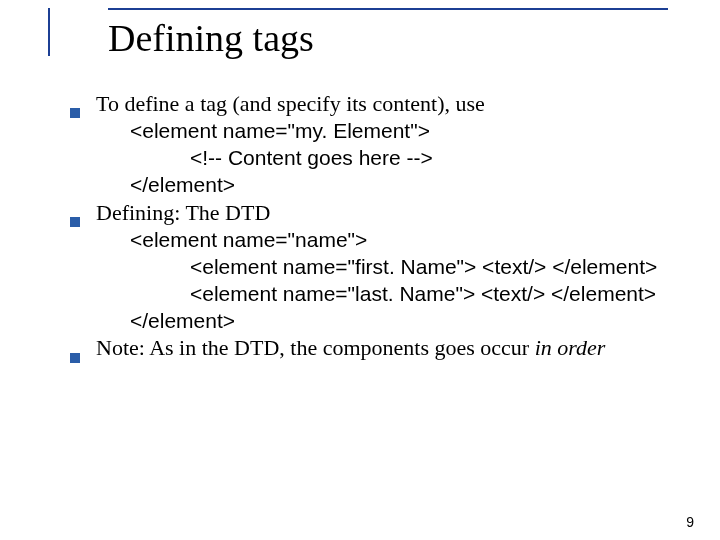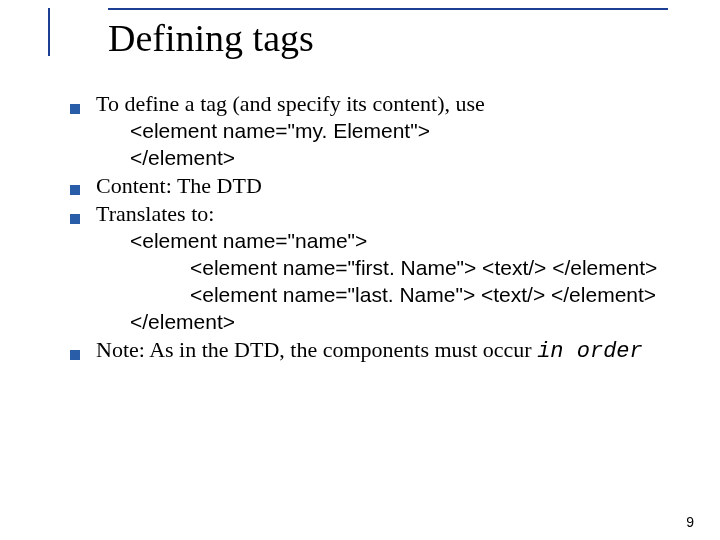--- a/index.html
+++ b/index.html
@@ -2,63 +2,60 @@
 <html><head>
 <meta charset="utf-8">
 <style>
   * { margin: 0; padding: 0; box-sizing: border-box; }
   html, body { width: 720px; height: 540px; background: #ffffff; font-family: "Times New Roman", Times, serif; color: #000; }
   .slide { position: relative; width: 708px; height: 540px; }
   .title-rule { position: absolute; left: 108px; top: 8px; width: 560px; height: 2px; background: #1c3f94; }
   .title-tick { position: absolute; left: 48px; top: 8px; width: 2px; height: 48px; background: #1c3f94; }
   .title { position: absolute; left: 108px; top: 16px; font-size: 38px; font-weight: normal; color: #000; }
   .body { position: absolute; left: 70px; top: 90px; right: 30px; color: #000; font-size: 22px; line-height: 1.28; }
-  .row { display: flex; align-items: center; margin-bottom: 0; }
+  .row { display: flex; align-items: flex-end; margin-bottom: 0; }
   .bullet { width: 10px; height: 10px; background: #2a5da8; margin-top: 9px; margin-right: 16px; flex: 0 0 10px; }
   .txt { flex: 1; }
   .code { font-family: Arial, Helvetica, sans-serif; font-size: 21px; }
   .ind1 { padding-left: 60px; }
   .ind2 { padding-left: 120px; }
-  .ital { font-style: italic; font-family: Liberation Mono, monospace; }
+  .ital { font-style: italic; }
   .pagenum { position: absolute; right: 14px; bottom: 10px; font-size: 14px; color: #000; font-family: Arial, sans-serif; }
 </style>
 </head>
 <body>
 
 <div class="slide">
   <div class="title-rule"></div>
   <div class="title-tick"></div>
   <div class="title">Defining tags</div>
 
   <div class="body">
 
     <div class="row">
       <div class="bullet"></div>
       <div class="txt">To define a tag (and specify its content), use</div>
     </div>
     <div class="code ind1">&lt;element name="my. Element"&gt;</div>
+    <div class="code ind2">&lt;!-- Content goes here --&gt;</div>
     <div class="code ind1">&lt;/element&gt;</div>
 
     <div class="row">
       <div class="bullet"></div>
-      <div class="txt">Content: The DTD</div>
+      <div class="txt">Defining: The DTD</div>
     </div>
 
-    <div class="row">
-      <div class="bullet"></div>
-      <div class="txt">Translates to:</div>
-    </div>
     <div class="code ind1">&lt;element name="name"&gt;</div>
     <div class="code ind2">&lt;element name="first. Name"&gt; &lt;text/&gt; &lt;/element&gt;</div>
     <div class="code ind2">&lt;element name="last. Name"&gt; &lt;text/&gt; &lt;/element&gt;</div>
     <div class="code ind1">&lt;/element&gt;</div>
 
     <div class="row">
       <div class="bullet"></div>
       <div class="txt">
-        <span>Note: As in the DTD, the components must occur </span><span class="ital">in order</span>
+        <span>Note: As in the DTD, the components goes occur </span><span class="ital">in order</span>
       </div>
     </div>
 
   </div>
 
   <div class="pagenum">9</div>
 </div>
 
 </body></html>

